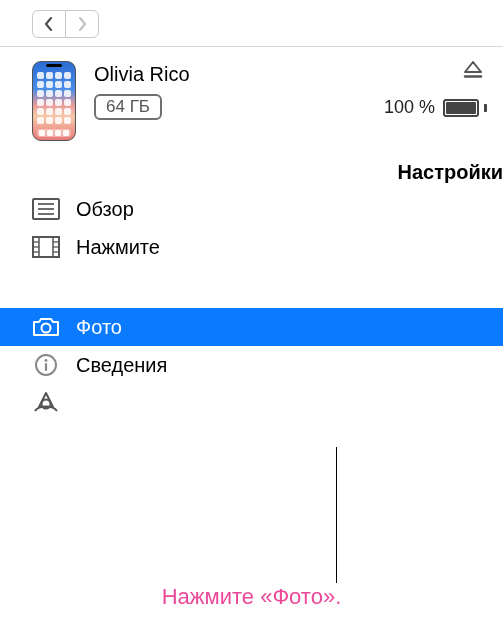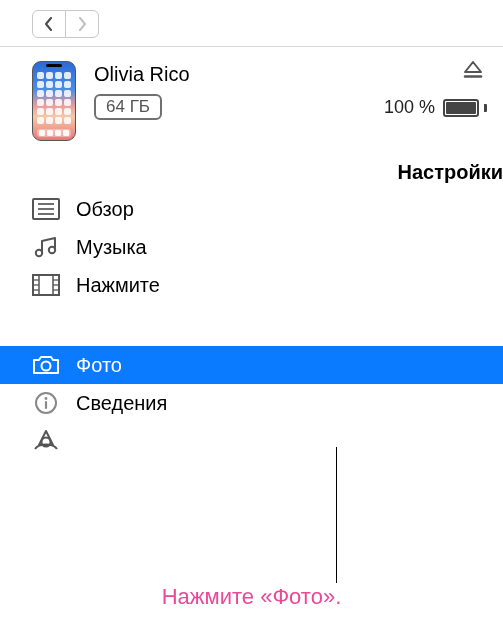--- a/index.html
+++ b/index.html
@@ -216,30 +216,20 @@
         <line x1="7" y1="7" x2="23" y2="7" stroke="#555" stroke-width="1.7"></line>
         <line x1="7" y1="12" x2="23" y2="12" stroke="#555" stroke-width="1.7"></line>
         <line x1="7" y1="17" x2="23" y2="17" stroke="#555" stroke-width="1.7"></line>
       </svg>
     </span>
     <span>Обзор</span>
   </li>
   <li class="menu-item">
     <span class="icon">
       <svg viewBox="0 0 30 24">
-        <path d="M11 18 V6 L24 3 V15" fill="none" stroke="#555" stroke-width="2" stroke-linejoin="round"></path>
-        <circle cx="8" cy="18" r="3.2" fill="none" stroke="#555" stroke-width="2"></circle>
-        <circle cx="21" cy="15" r="3.2" fill="none" stroke="#555" stroke-width="2"></circle>
-      </svg>
-    </span>
-    <span>Музыка</span>
-  </li>
-  <li class="menu-item">
-    <span class="icon">
-      <svg viewBox="0 0 30 24">
         <rect x="2" y="2" width="26" height="20" fill="none" stroke="#555" stroke-width="2"></rect>
         <line x1="8" y1="2" x2="8" y2="22" stroke="#555" stroke-width="1.5"></line>
         <line x1="22" y1="2" x2="22" y2="22" stroke="#555" stroke-width="1.5"></line>
         <line x1="2" y1="7" x2="8" y2="7" stroke="#555" stroke-width="1.3"></line>
         <line x1="2" y1="12" x2="8" y2="12" stroke="#555" stroke-width="1.3"></line>
         <line x1="2" y1="17" x2="8" y2="17" stroke="#555" stroke-width="1.3"></line>
         <line x1="22" y1="7" x2="28" y2="7" stroke="#555" stroke-width="1.3"></line>
         <line x1="22" y1="12" x2="28" y2="12" stroke="#555" stroke-width="1.3"></line>
         <line x1="22" y1="17" x2="28" y2="17" stroke="#555" stroke-width="1.3"></line>
       </svg>

